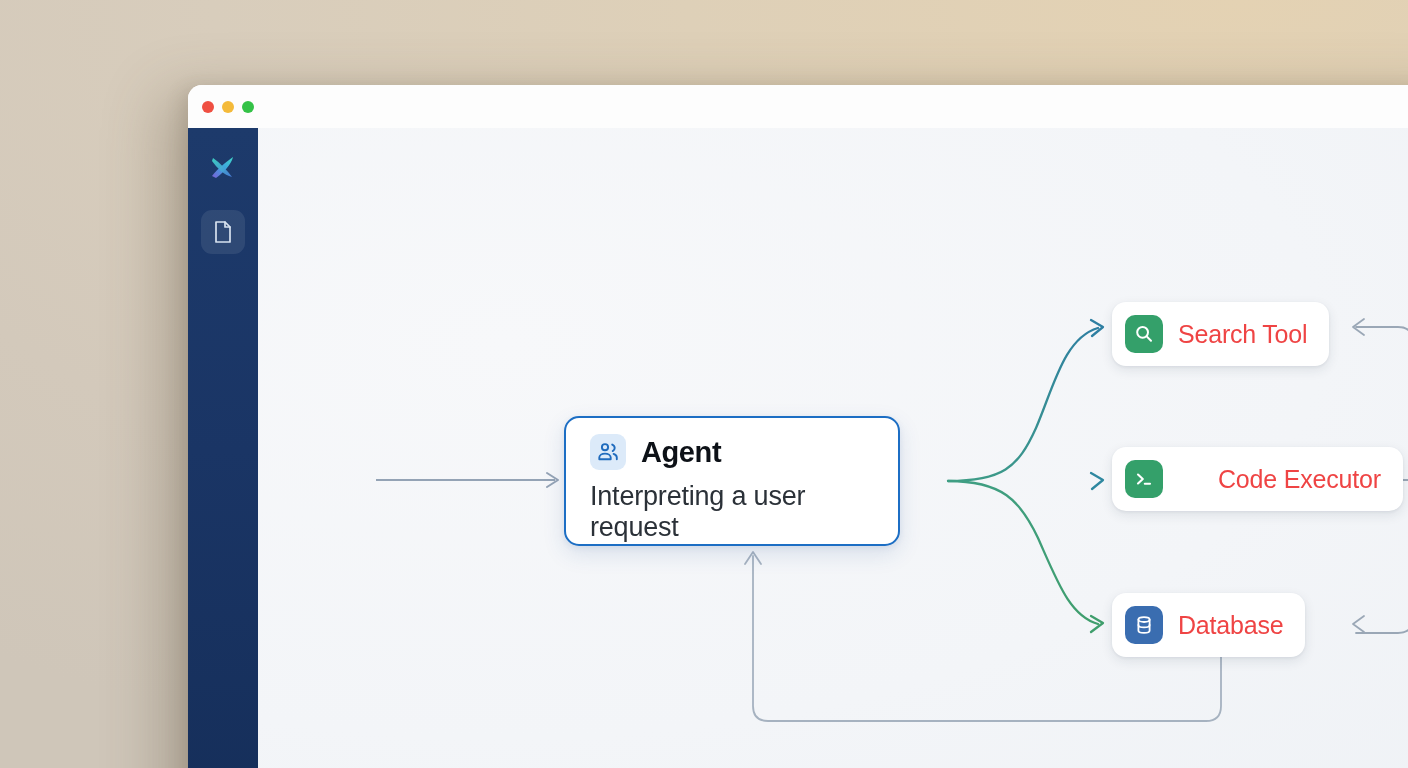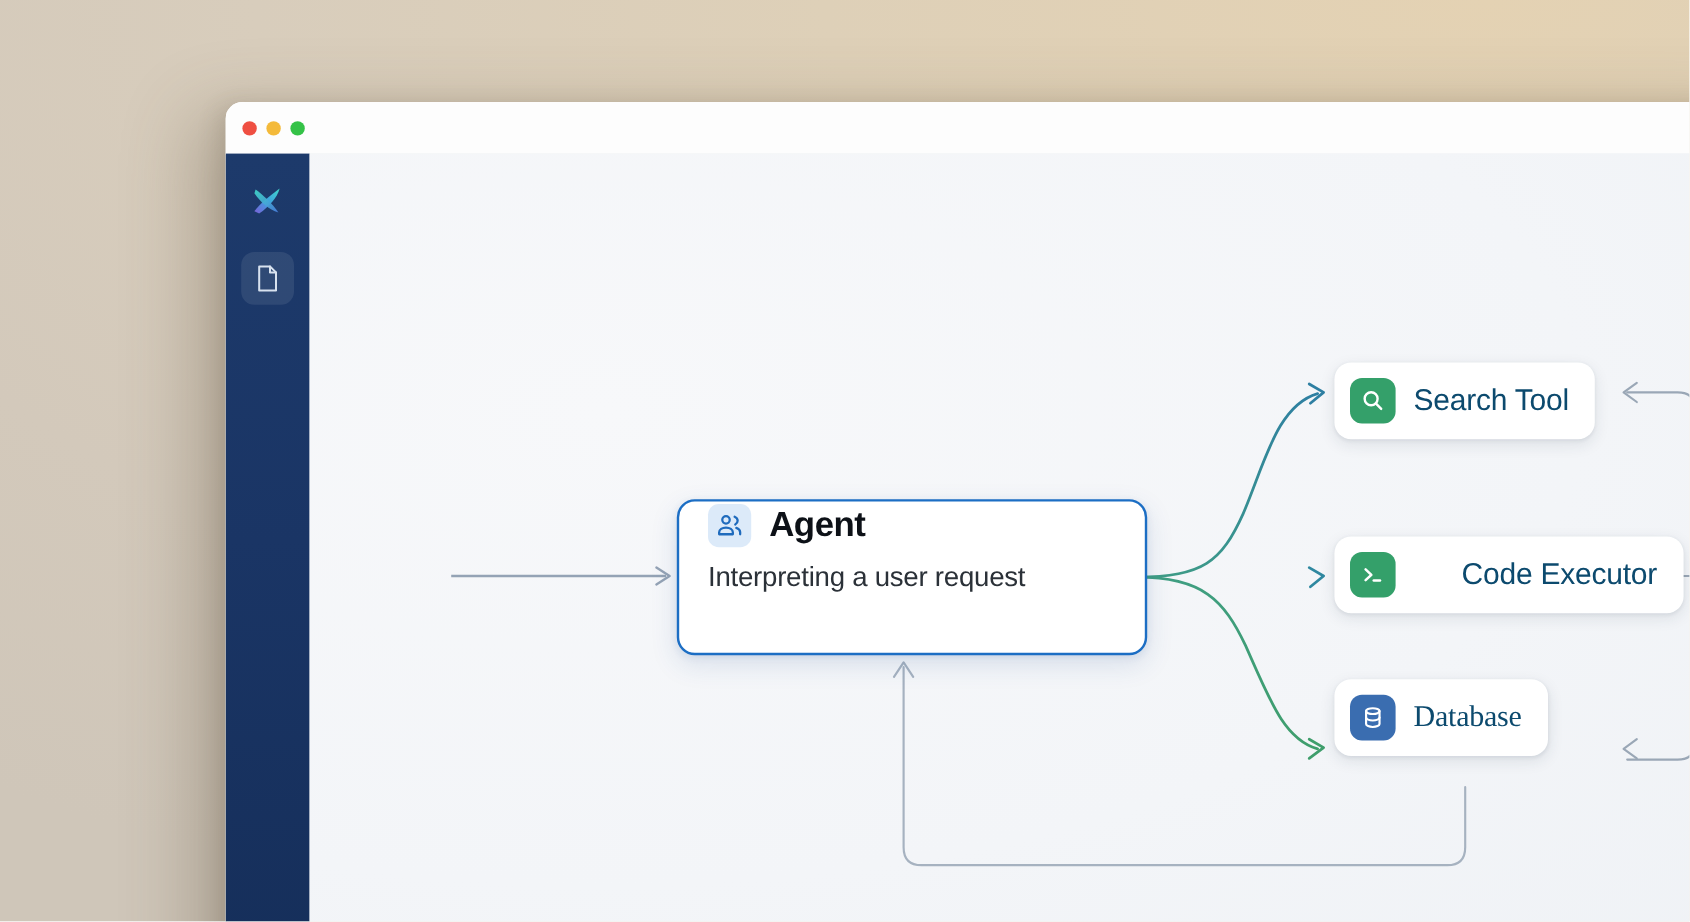--- a/index.html
+++ b/index.html
@@ -127,40 +127,40 @@
     height: 38px;
     border-radius: 10px;
     display: flex;
     align-items: center;
     justify-content: center;
     flex: 0 0 auto;
   }
 
   .node-label {
     font-size: 25px;
-    color: #0c4a6e;
+    color: #ef4444;
     margin-left: 15px;
     white-space: nowrap;
     letter-spacing: -0.2px;
   }
 
   
   #node-agent {
     position: absolute;
     left: 306px;
     top: 288px;
-    width: 392px;
+    width: 336px;
     height: 130px;
     background: #ffffff;
     border: 2px solid #1c6ec4;
     border-radius: 15px;
     box-sizing: border-box;
     box-shadow: 0 8px 22px rgba(28, 80, 150, 0.13),
                 0 2px 6px rgba(28, 80, 150, 0.08);
-    padding: 2px 24px;
+    padding: 16px 24px;
   }
 
   #agent-head {
     display: flex;
     align-items: center;
   }
 
   #agent-icon {
     width: 36px;
     height: 36px;
@@ -174,30 +174,30 @@
 
   #agent-title {
     font-size: 29px;
     font-weight: bold;
     color: #0d1117;
     margin-left: 15px;
     letter-spacing: -0.4px;
   }
 
   #agent-sub {
-    font-size: 23px;
+    font-size: 27px;
     color: #2b3138;
     margin-top: 11px;
     letter-spacing: -0.2px;
   }
 
   
   #node-search   { left: 854px; top: 174px; }
   #node-code     { left: 854px; top: 319px; gap: 40px; }
-  #node-database { left: 854px; top: 438px; font-family: Liberation Serif, serif; }
+  #node-database { left: 854px; top: 465px; }
 
   .ic-green { background: #34a06a; }
   .ic-blue  { background: #3a6db0; }
 </style>
 </head>
 <body>
 
 <div id="stage">
 
   <div id="window">

